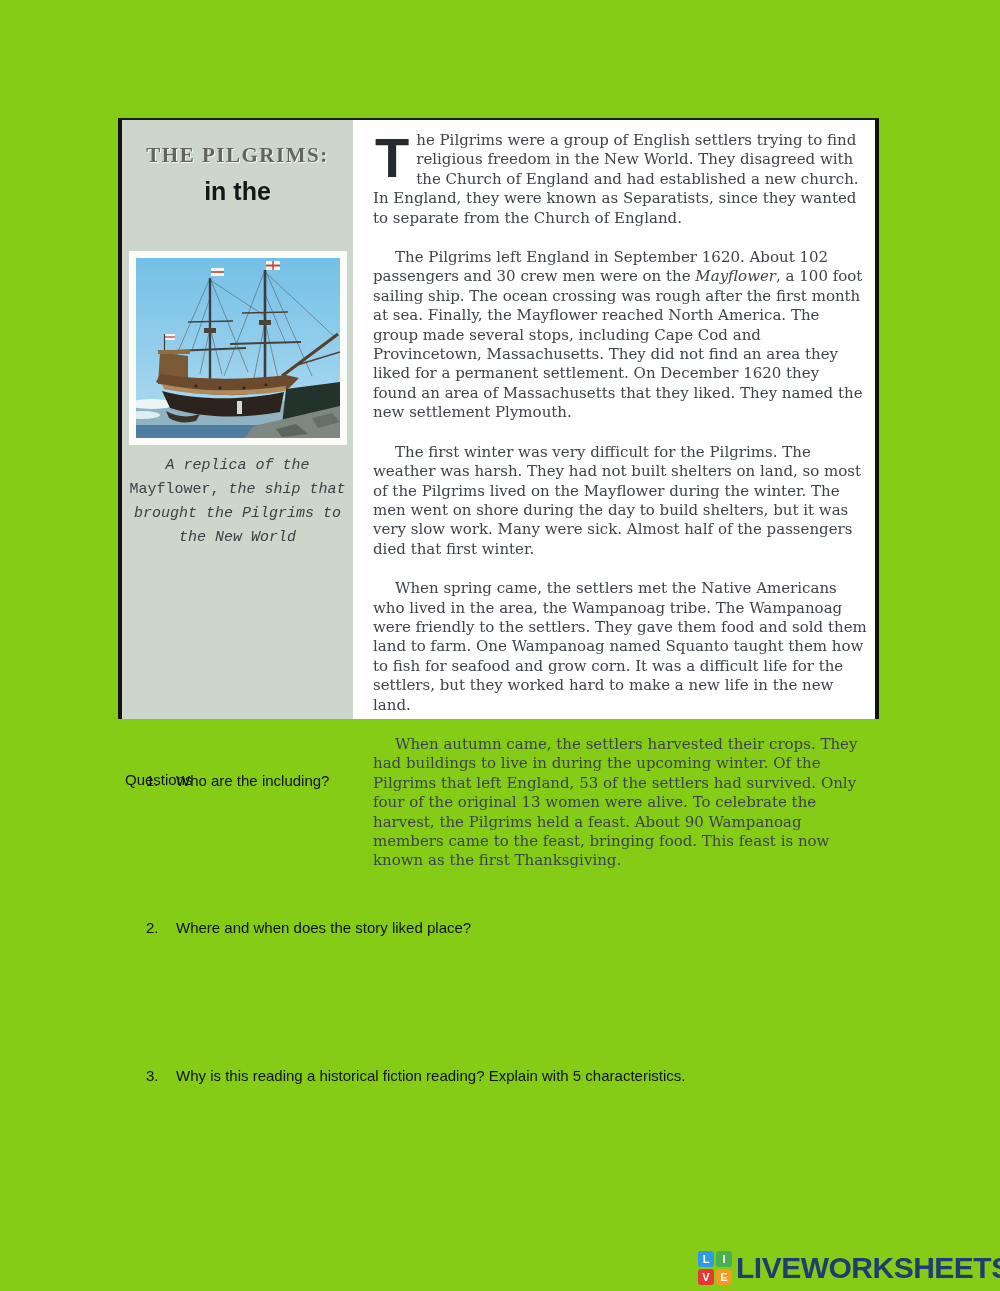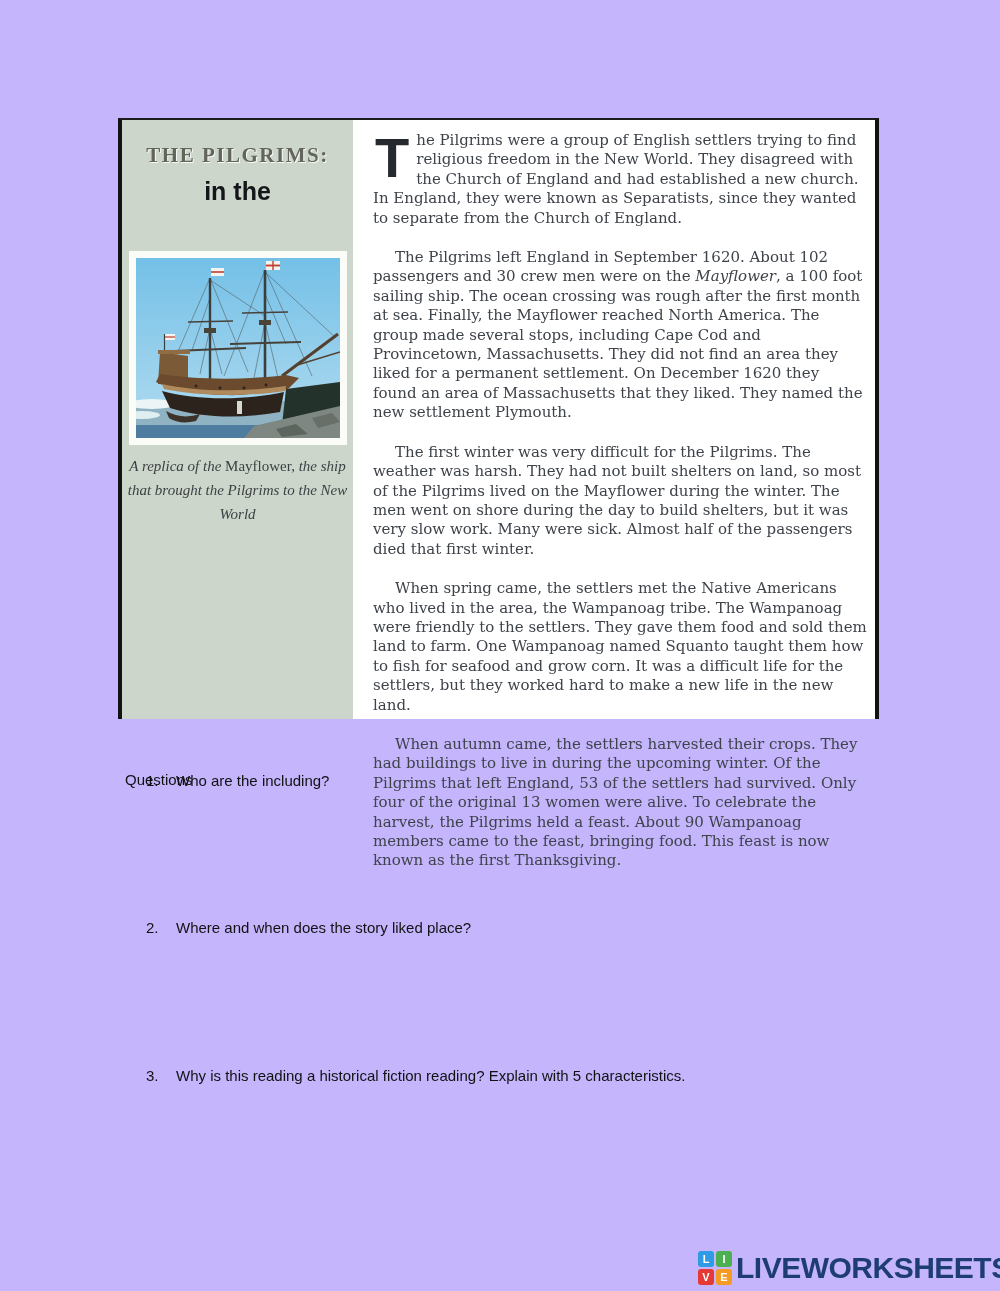--- a/index.html
+++ b/index.html
@@ -1,18 +1,18 @@
 <!DOCTYPE html>
 <html><head>
 <meta charset="utf-8">
 <style>
   * { box-sizing: border-box; }
   html,body { margin:0; padding:0; background:#ffffff; }
   .page {
-    position:relative; width:1000px; height:1291px; background:#c4b5fd;
+    position:relative; width:1000px; height:1291px; background:#84cc16;
     overflow:hidden; font-family:"Liberation Sans", sans-serif;
   }
 
   
   .article-box {
     position:absolute; left:118px; top:118px; width:761px; height:601px;
     border-top:2px solid #1c1c1c; border-left:4px solid #121212;
     border-right:4px solid #121212; background:#ffffff; display:flex;
   }
   .left-panel {
@@ -27,21 +27,21 @@
   .title {
     margin-top:6px; font-weight:bold; font-size:25px; line-height:34px;
     text-align:center; color:#141719;
   }
   .photo-frame {
     width:218px; height:194px; margin:43px auto 0; background:#fbfbf8;
     padding:7px;
   }
   .photo { width:204px; height:180px; display:block; }
   .caption {
-    margin-top:9px; padding:0 4px; font-family:Liberation Serif, serif;
+    margin-top:9px; padding:0 4px; font-family:Liberation Mono, monospace;
     font-size:15px; line-height:24px; text-align:center; color:#3d4145;
   }
   .caption .it { font-style:italic; }
 
   .right-panel {
     flex:1; padding:11px 8px 0 20px;
     font-family:"DejaVu Serif", serif; font-size:15px; line-height:19.4px;
     color:#3e434a;
   }
   .right-panel p { margin:0; }

